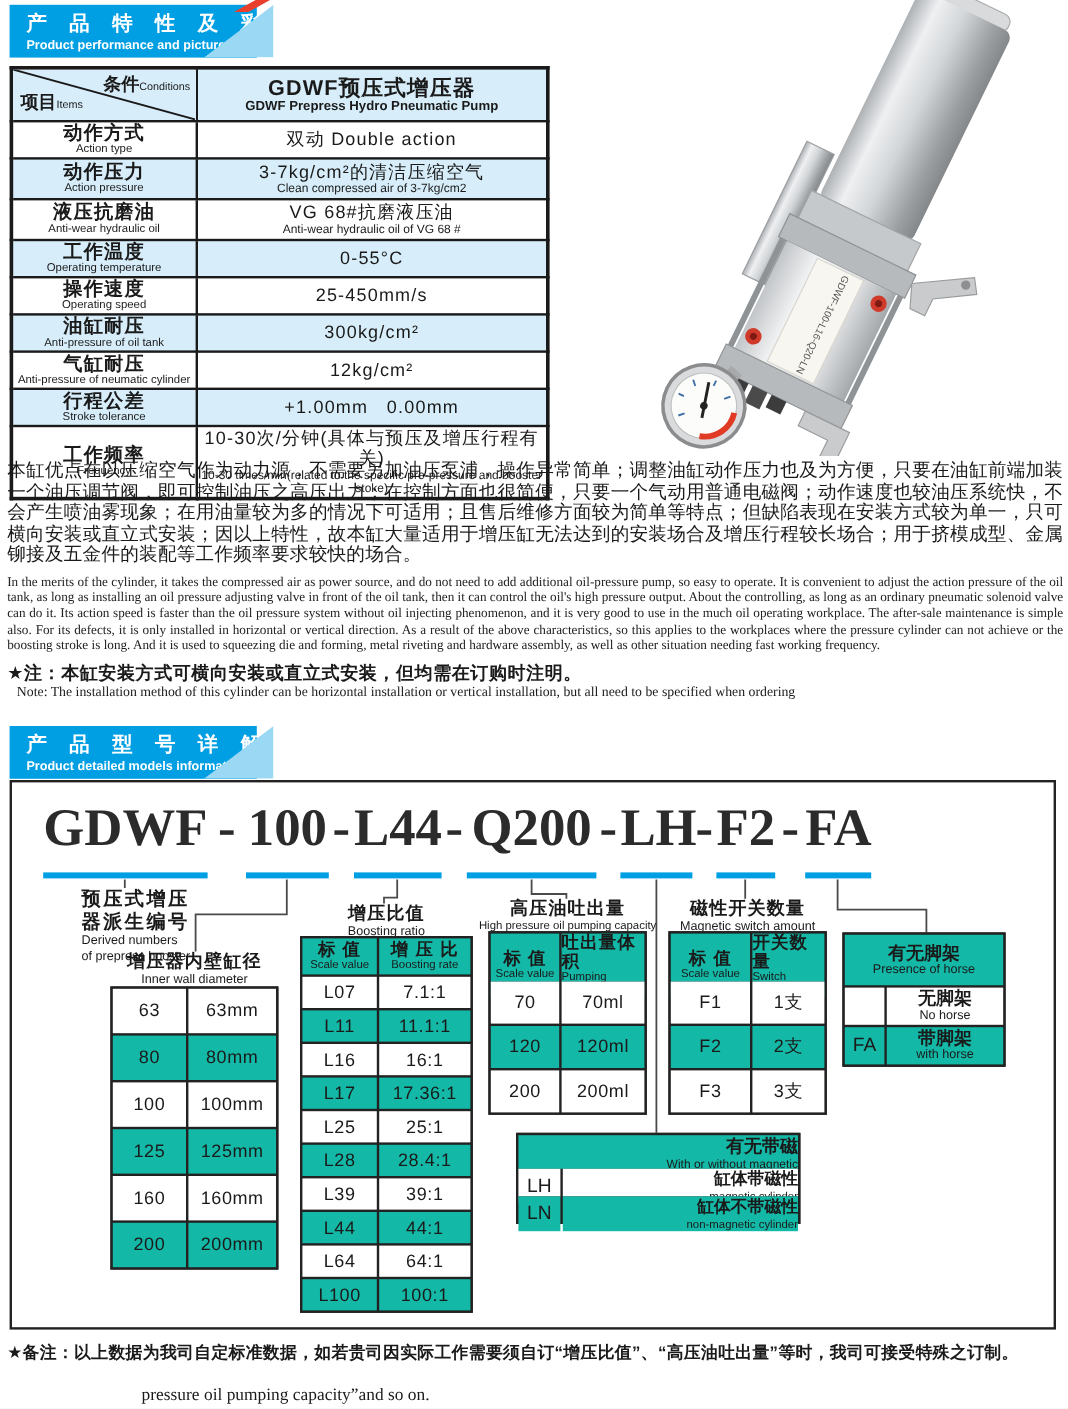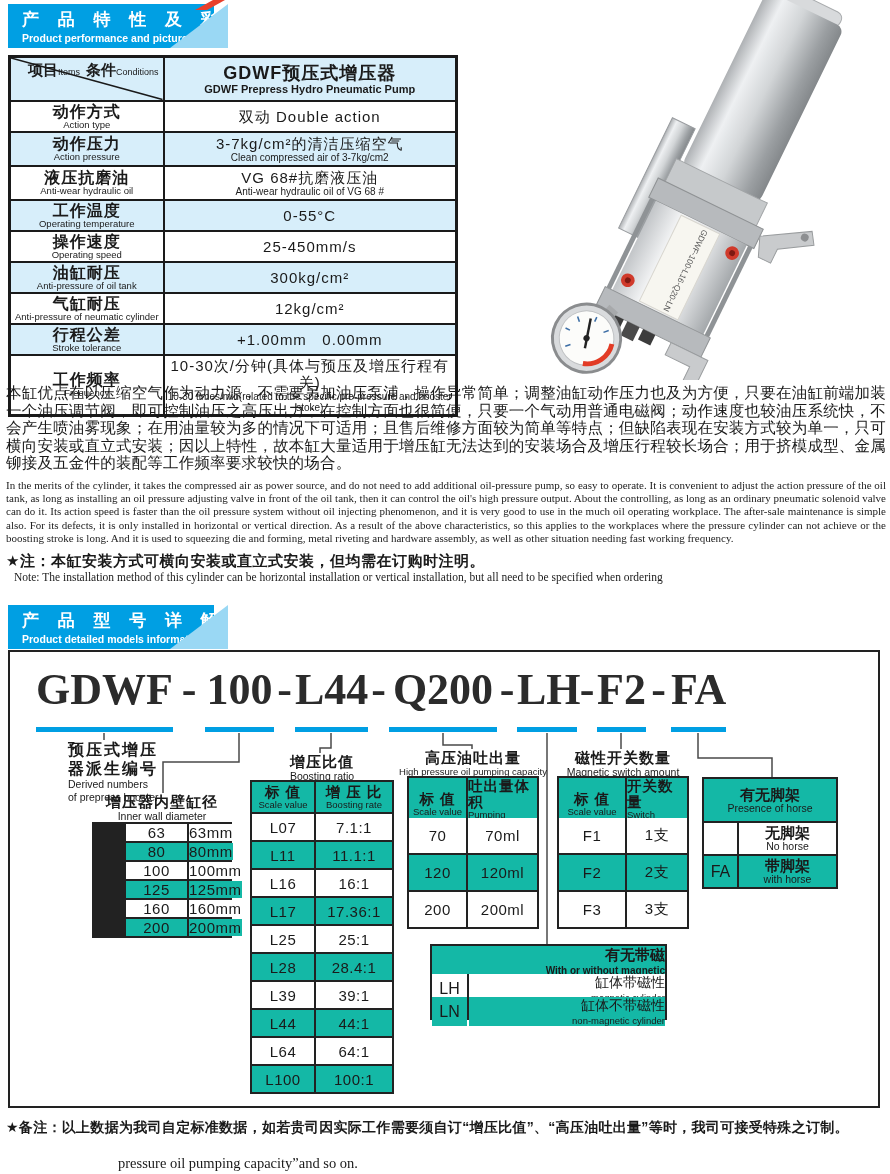--- a/index.html
+++ b/index.html
@@ -24,21 +24,21 @@
   table.spec td { border:2px solid #1a1a1a; text-align:center; vertical-align:middle; padding:1px 2px; background:#fff; }
   table.spec tr:nth-child(odd) td { background:#D7EEFA; }
   td.c-label .cn { font-size:16px; font-weight:bold; letter-spacing:1px; line-height:17px; }
   td.c-label .en { font-size:9.5px; line-height:10px; }
   td.c-val .val { font-size:15px; letter-spacing:1px; line-height:17px; }
   td.c-val .sub { font-size:10px; line-height:11px; }
   tr.h44 td { height:44px; } tr.h30 td { height:30px; } tr.h34 td { height:34px; } tr.h36 td { height:36px; }
   td.corner { position:relative; padding:0; }
   td.corner svg { position:absolute; inset:0; width:100%; height:100%; }
   .corner-cond { position:absolute; top:3px; right:4px; font-size:15px; font-weight:bold; }
-  .corner-item { position:absolute; bottom:20px; left:6px; font-size:15px; font-weight:bold;margin-left:11px; }
+  .corner-item { position:absolute; bottom:5px; left:6px; font-size:15px; font-weight:bold; }
   .corner small { font-size:9px; font-weight:normal; }
   .prod-cn { font-size:18px; font-weight:bold; letter-spacing:1px; line-height:20px; }
   .prod-en { font-size:11px; font-weight:bold; line-height:12px; }
   
   .photo { position:absolute; left:545px; top:0; width:340px; height:380px; }
   
   .desc-cn { position:absolute; left:6px; top:384px; width:880px; font-size:15.5px; line-height:17.6px;
     text-align:justify; letter-spacing:0.2px; }
   .desc-en { position:absolute; left:6px; top:479px; width:880px; font-family:"Liberation Serif",serif;
     font-size:11px; line-height:13.2px; text-align:justify; color:#222; }
@@ -59,40 +59,40 @@
   .derived .en { font-size:10.5px; line-height:12.5px; }
   
   .mtable { position:absolute; display:flex; flex-direction:column; gap:2px; background:#222; border:2px solid #222; }
   .mt-row { display:grid; gap:2px; background:#222; }
   .mt-row > div { background:#fff; display:flex; flex-direction:column; align-items:center; justify-content:center; }
   .mt-head > div, .mt-row.alt > div { background:#14b8a6; }
   .mt-hcn { font-size:14.5px; font-weight:bold; line-height:16px; letter-spacing:1px; }
   .mt-hen { font-size:9.5px; line-height:10.5px; }
   .mt-val { font-size:15px; letter-spacing:0.5px; }
   .t-inner { left:82px; top:170px; width:140px; }  .t-inner .mt-row { grid-template-columns:61px 1fr; }
-  .t-inner .mt-head { height:40px; } .t-inner .mt-row:not(.mt-head) { height:17px;margin-left:32px; }
+  .t-inner .mt-head { height:40px; } .t-inner .mt-row:not(.mt-head) { height:37px; }
   .t-boost { left:240px; top:128px; width:144px; } .t-boost .mt-row { grid-template-columns:62px 1fr; }
   .t-boost .mt-head { height:30px; } .t-boost .mt-row:not(.mt-head) { height:26px; }
   .t-oil { left:397px; top:124px; width:132px; }  .t-oil .mt-row { grid-template-columns:57px 1fr; }
   .t-oil .mt-head { height:38px; } .t-oil .mt-row:not(.mt-head) { height:35px; }
   .t-switch { left:547px; top:124px; width:132px; } .t-switch .mt-row { grid-template-columns:66px 1fr; }
   .t-switch .mt-head { height:38px; } .t-switch .mt-row:not(.mt-head) { height:35px; }
   .t-horse { left:692px; top:125px; width:136px; } .t-horse .mt-row { grid-template-columns:33px 1fr; }
   .t-horse .mt-head { height:42px; grid-template-columns:1fr; }
   .t-horse .mt-row:not(.mt-head) { height:31px; }
   .t-horse .hr-cn { font-size:15px; font-weight:bold; line-height:16px; }
   .t-horse .hr-en { font-size:10.5px; line-height:11px; }
   .t-horse .code { font-size:16px; }
   .t-magnet { left:420px; top:292px; width:237px; } .t-magnet .mt-row { grid-template-columns:35px 1fr; }
   .t-magnet .mt-head { height:26px; grid-template-columns:1fr; }
   .t-magnet .mt-head > div, .t-magnet .mg-txt { flex-direction:column; justify-content:flex-start; align-items:flex-end; padding-left:6px; }
   .t-magnet .mt-row:not(.mt-head) { height:21px; }
-  .t-magnet .mh-cn { font-size:15px; font-weight:bold; } .t-magnet .mh-en { font-size:10px; margin-left:3px;font-weight:bold; }
+  .t-magnet .mh-cn { font-size:15px; font-weight:bold; } .t-magnet .mh-en { font-size:10px; margin-left:3px; }
   .t-magnet .code { font-size:16px; }
-  .t-magnet .mg-cn { font-size:14px; font-weight:normal; } .t-magnet .mg-en { font-size:9.5px; }
+  .t-magnet .mg-cn { font-size:14px; font-weight:bold; } .t-magnet .mg-en { font-size:9.5px; }
   
   .foot-cn { position:absolute; left:6px; top:1119px; font-size:14px; font-weight:bold; letter-spacing:0.3px; }
   .foot-en1 { position:absolute; left:24px; top:1138px; font-family:"Liberation Serif",serif; font-size:14.5px; }
   .foot-en2 { position:absolute; left:118px; top:1155px; font-family:"Liberation Serif",serif; font-size:14.5px; }
 </style>
 </head>
 <body>
 
 <div class="page">
 

